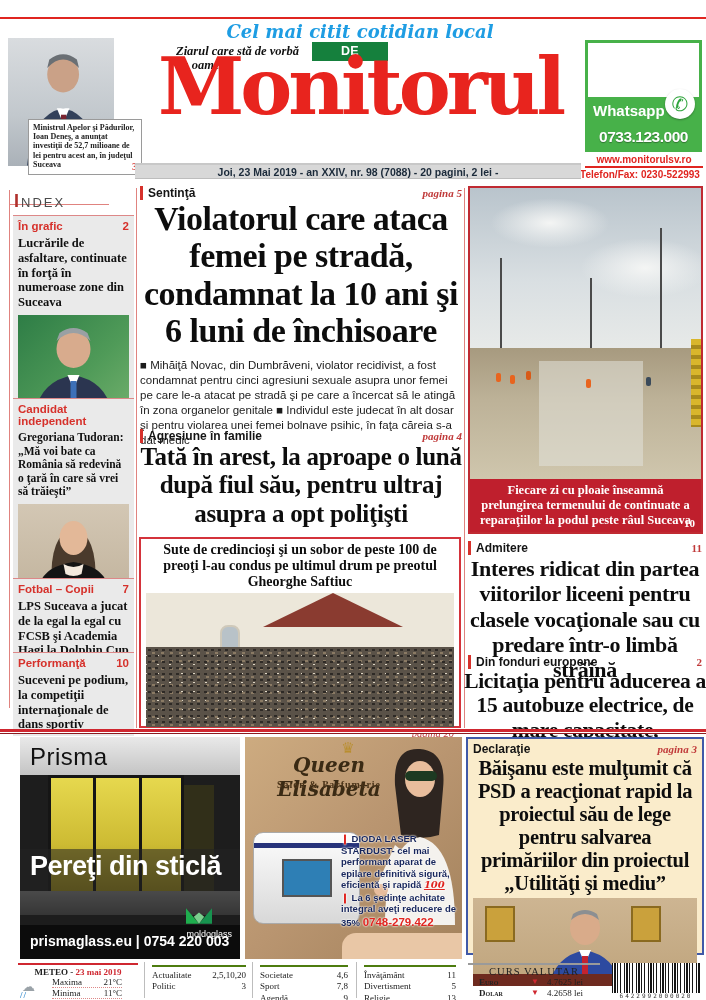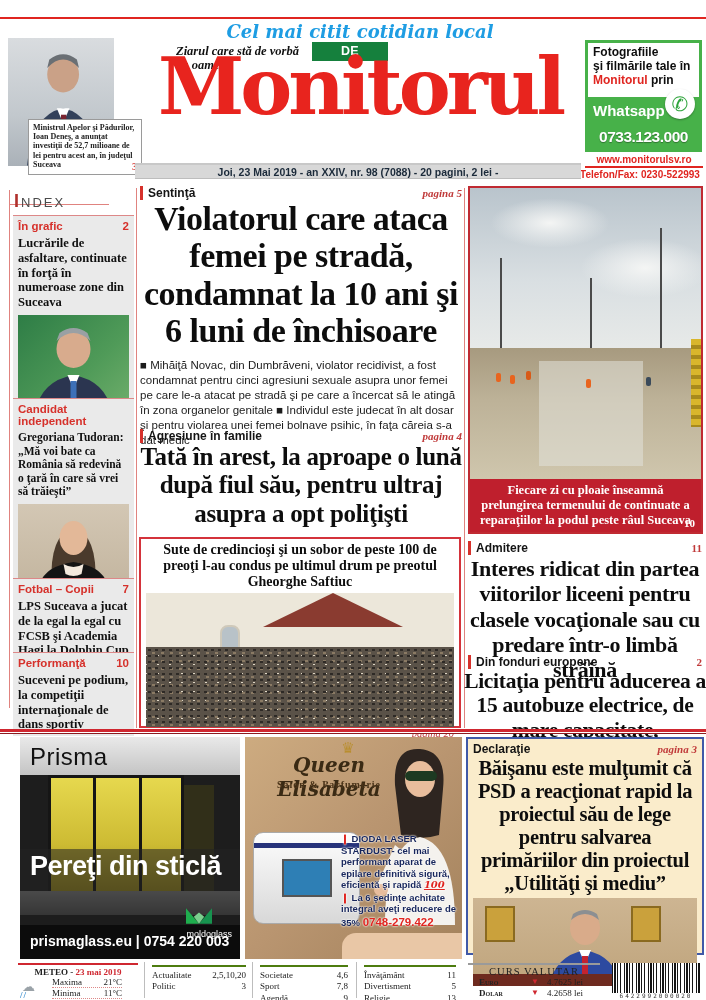--- a/index.html
+++ b/index.html
@@ -210,25 +210,20 @@
   <div class="abs minister-note">
     <span>Ministrul Apelor şi Pădurilor, Ioan Deneş, a anunţat investiţii de 52,7 milioane de lei pentru acest an, în judeţul Suceava</span>
     <span class="pg">3</span>
   </div>
 
   <div class="abs sub-tagline">Ziarul care stă de vorbă cu oamenii</div>
   <div class="abs edition-badge">DE SUCEAVA</div>
   <div class="abs masthead-title">Monitorul</div>
 
   <div class="abs wa-box">
-    <div class="wa-top">
-      <span>Fotografiile</span><br>
-      <span>şi filmările tale în</span><br>
-      <span class="brand">Monitorul</span><span> prin</span>
-    </div>
     <div class="wa-green">
       <span class="wa-app">Whatsapp</span>
       <span class="wa-icon">✆</span>
       <span class="wa-number">0733.123.000</span>
     </div>
   </div>
   <div class="abs site-url">www.monitorulsv.ro</div>
   <div class="abs tel-line"></div>
   <div class="abs tel-text">Telefon/Fax: 0230-522993</div>
 

